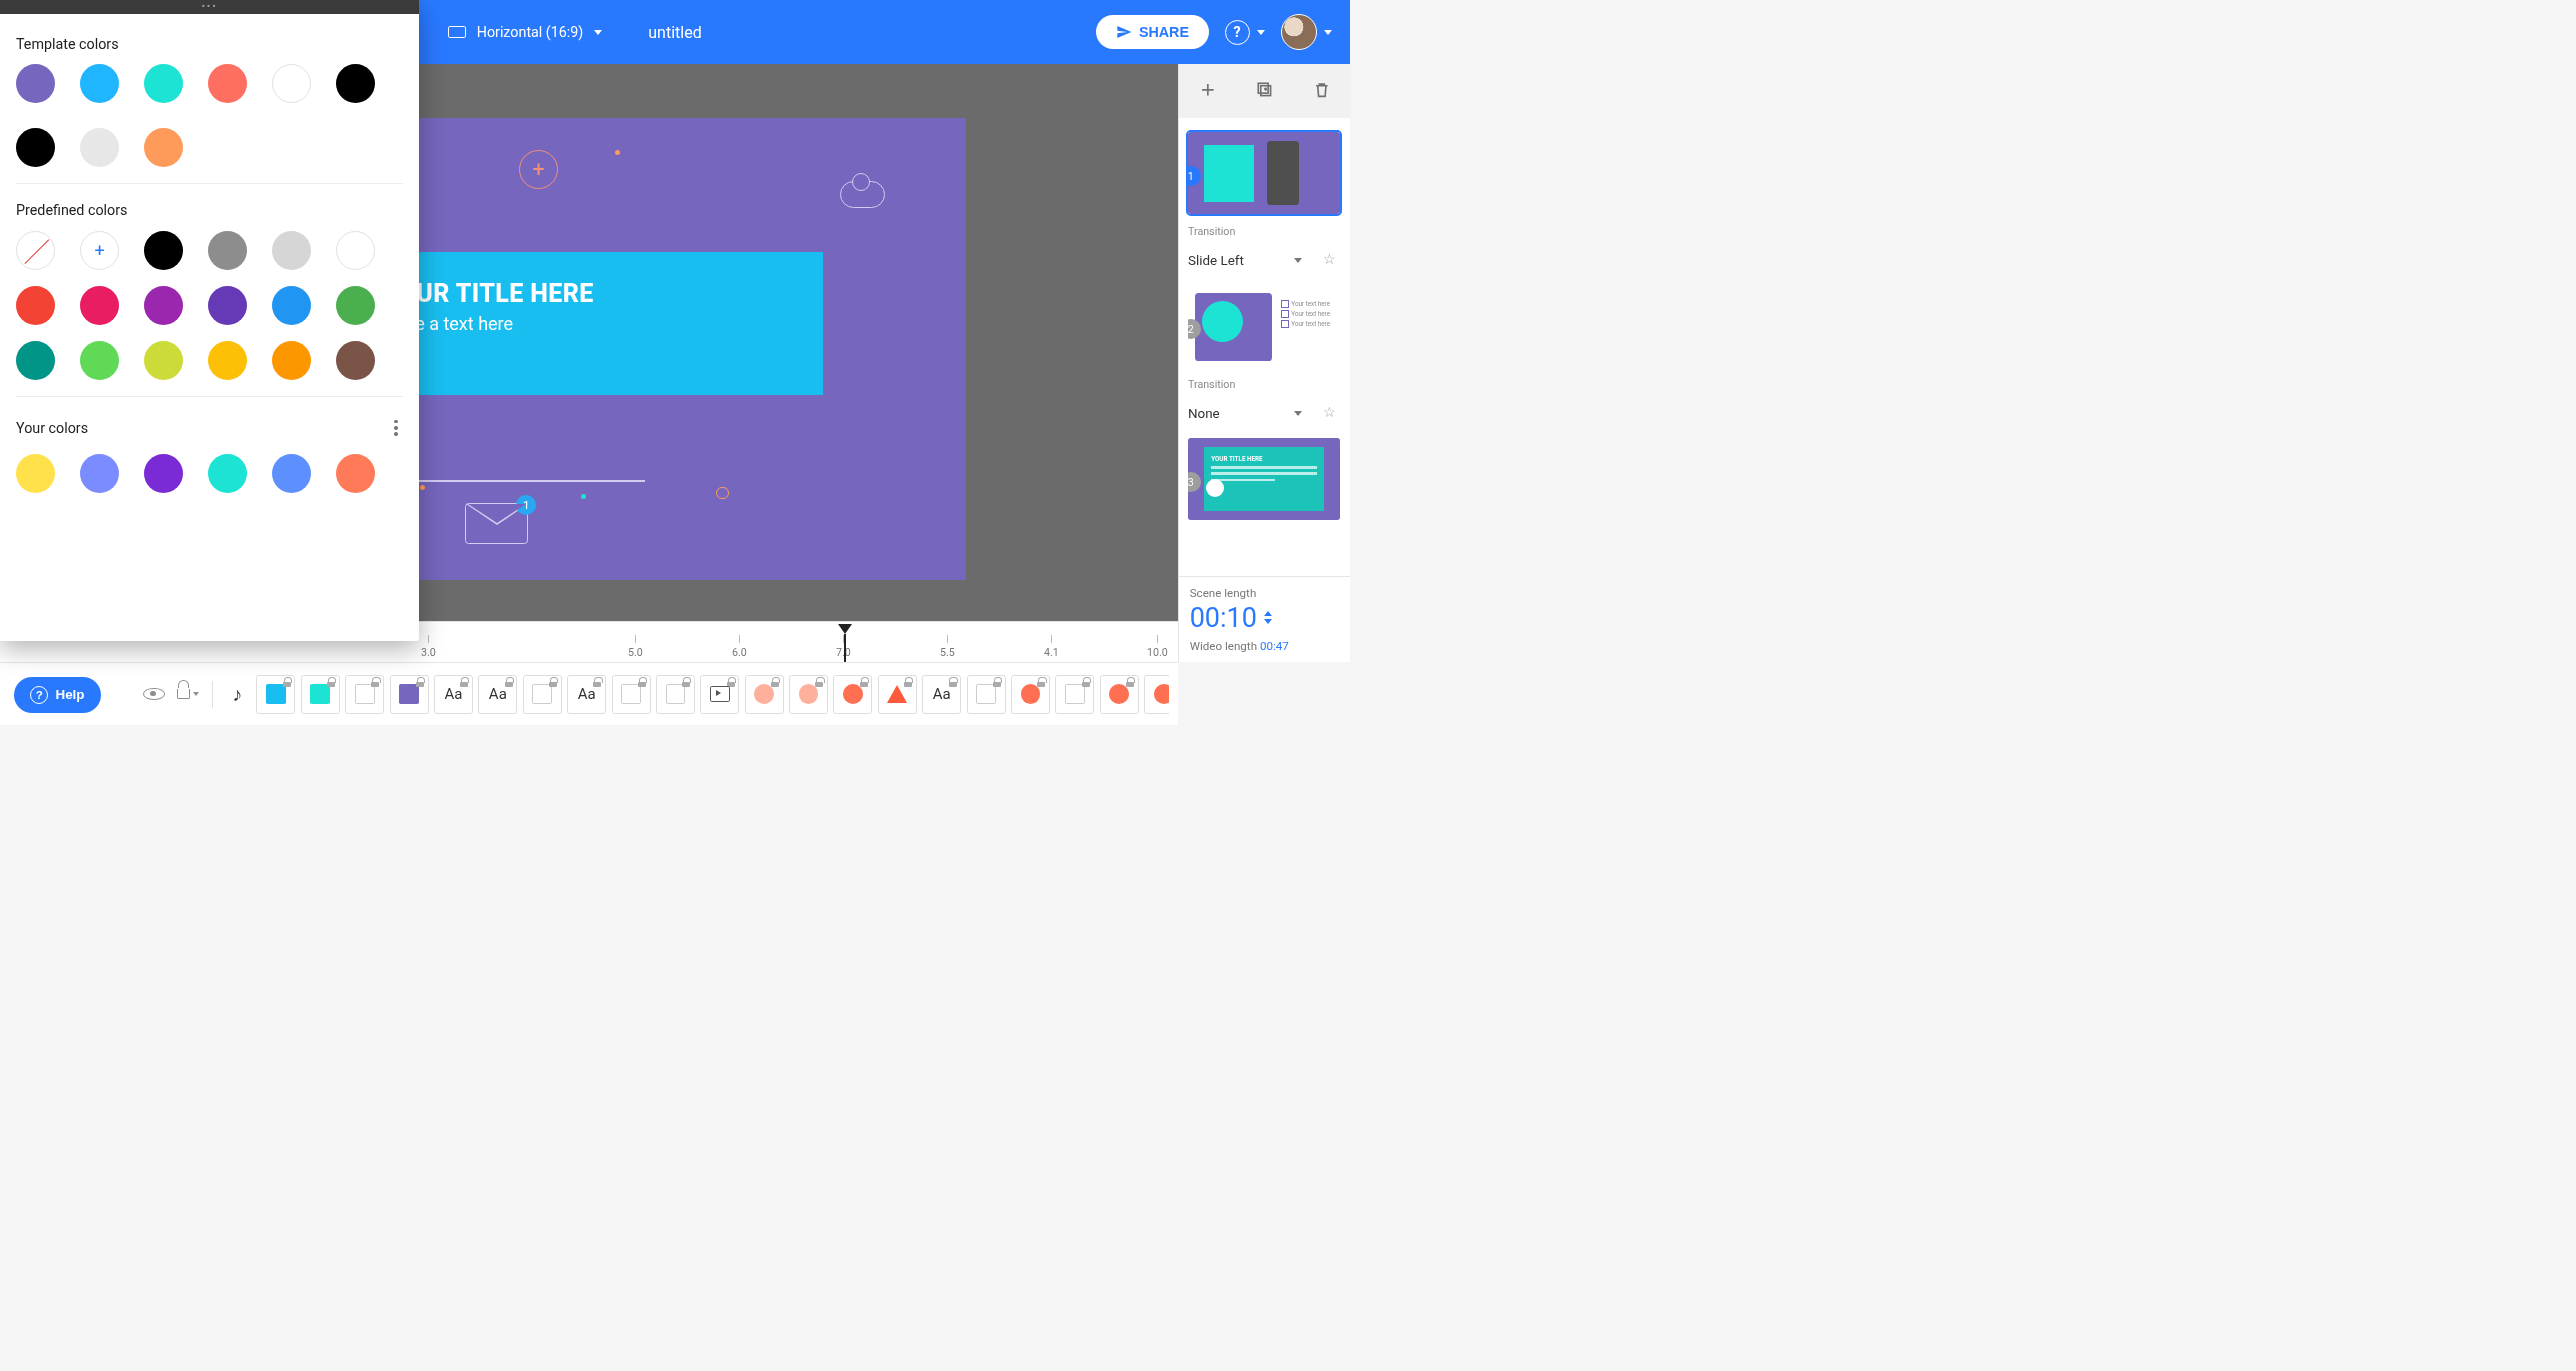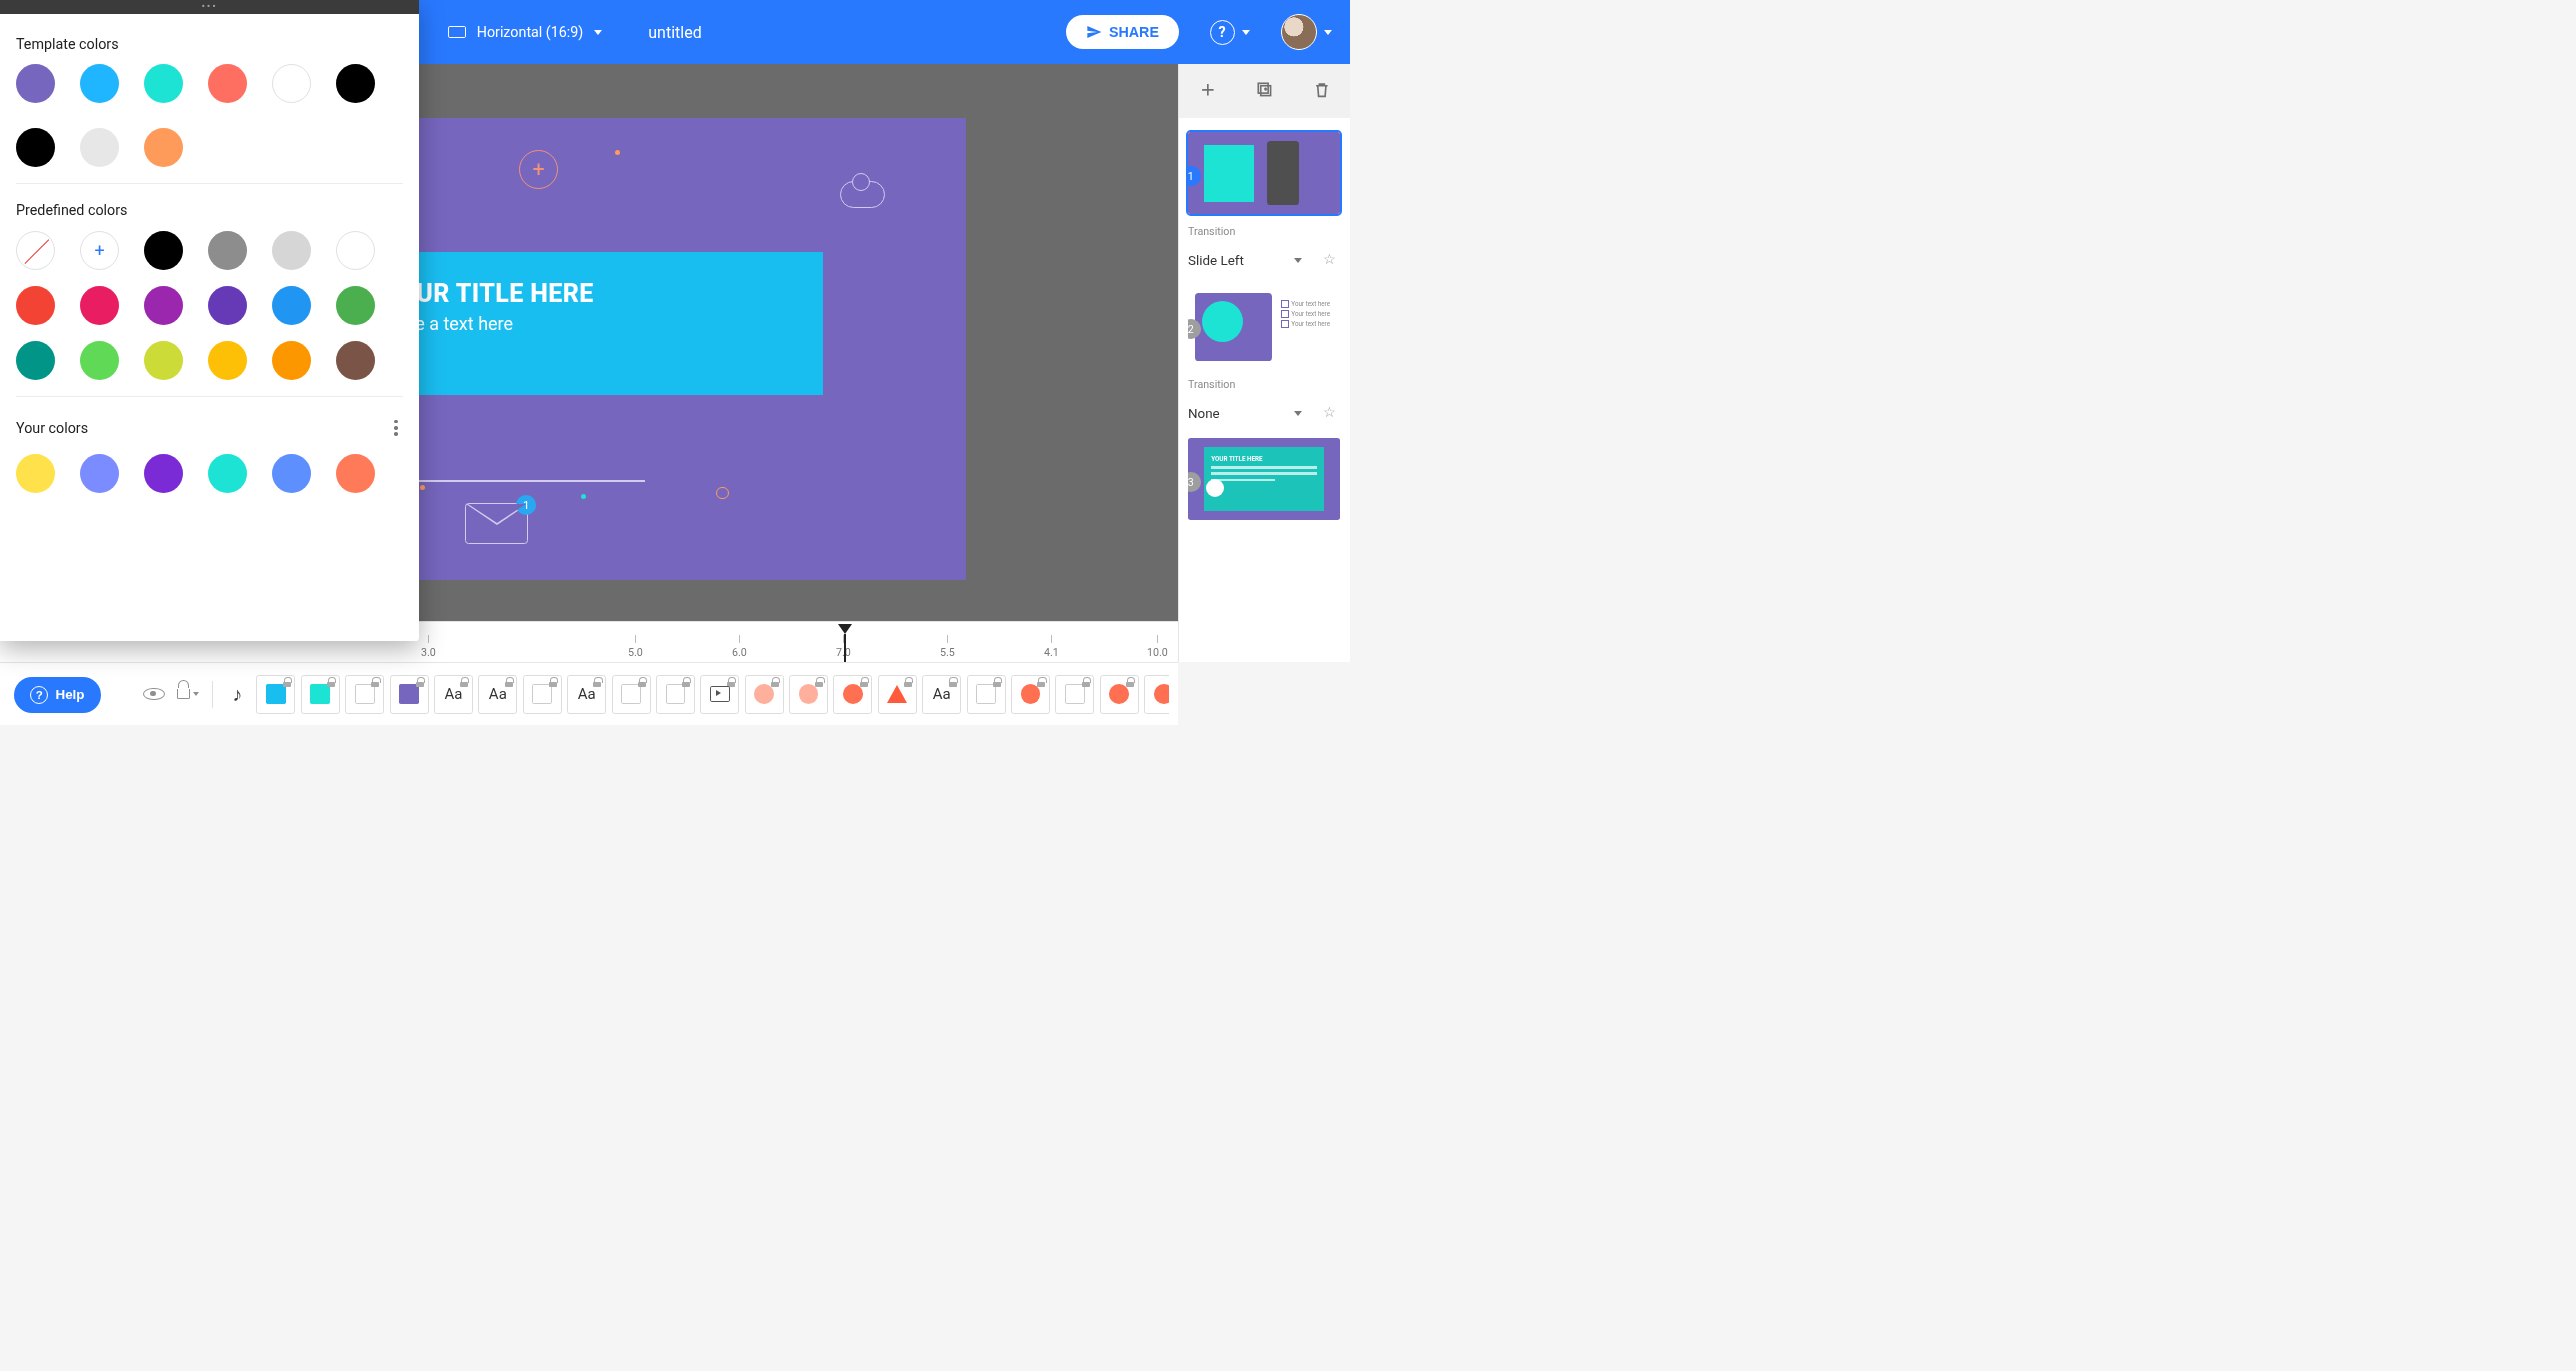--- a/index.html
+++ b/index.html
@@ -3,21 +3,21 @@
 <meta charset="utf-8">
 <style>
 * { margin: 0; padding: 0; box-sizing: border-box; }
 body { font-family: -apple-system, BlinkMacSystemFont, "Segoe UI", Roboto, Arial, sans-serif; background: #f5f5f5; overflow: hidden; width: 1350px; height: 725px; position: relative; }
 
 
 .topbar { height: 64px; background: #2979ff; display: flex; align-items: center; color: #fff; position: relative; z-index: 5; }
 .topbar .aspect-sel { margin-left: 448px; display: flex; align-items: center; gap: 10.7px; cursor: pointer; font-size: 14.3px; }
 .topbar .aspect-sel .asp-icon { width:18px; height:12.5px; border:1.8px solid #fff; border-radius:1.8px; }
 .topbar .title { position:absolute; left:50%; transform:translateX(-50%); font-size:16px; }
-.topbar .right { margin-left:auto; display:flex; align-items:center; gap:31px; padding-right:18px; }
+.topbar .right { margin-left:auto; display:flex; align-items:center; gap:16px; padding-right:18px; }
 .share-btn { background:#fff; color:#2979ff; border:none; border-radius:19.7px; padding:9px 19.7px; font-size:14.3px; font-weight:700; display:flex; align-items:center; gap:7.2px; cursor:pointer; }
 .share-btn svg{width:16px;height:16px;}
 .help-circle { width:25px;height:25px;border:1.8px solid #fff;border-radius:50%;display:flex;align-items:center;justify-content:center;font-weight:700; }
 .caret{width:0;height:0;border-left:4.5px solid transparent;border-right:4.5px solid transparent;border-top:5.4px solid #fff;}
 .avatar{width:36px;height:36px;border-radius:50%;background:radial-gradient(circle at 35% 35%, #e9d8c8 0 30%, #8a6d56 31% 100%);border:1.8px solid #fff;}
 
 
 .main { position:absolute; top:64px; left:0; right:0; bottom:63px; display:flex; }
 .canvas-area { flex:1; background:#6b6b6b; position:relative; }
 
@@ -275,20 +275,34 @@
           <div class="t3-card">
               <div class="tt">YOUR TITLE HERE</div>
               <div class="ll"></div>
               <div class="ll"></div>
               <div class="ll" style="width:60%;"></div>
             </div>
           <div class="t3-badge"></div>
         </div>
       </div>
     </div>
+    <div class="right-bottom">
+      <div class="lbl">Scene length</div>
+      <div class="scene-len">
+        <span class="val">00:10</span>
+        <span class="spin">
+            <span class="up"></span>
+            <span class="dn"></span>
+          </span>
+      </div>
+      <div class="video-len">
+        <span>Wideo length</span>
+        <span class="v">00:47</span>
+      </div>
+    </div>
   </div>
 </div>
 
 <div class="side-panel">
   <div class="handle"><span>•••</span></div>
   <div class="panel-body">
     <h4>Template colors</h4>
     <div class="swatch-grid" id="template-colors">
         <div class="swatch" style="background: rgb(119, 102, 190);"></div>
         <div class="swatch" style="background: rgb(31, 182, 255);"></div>

